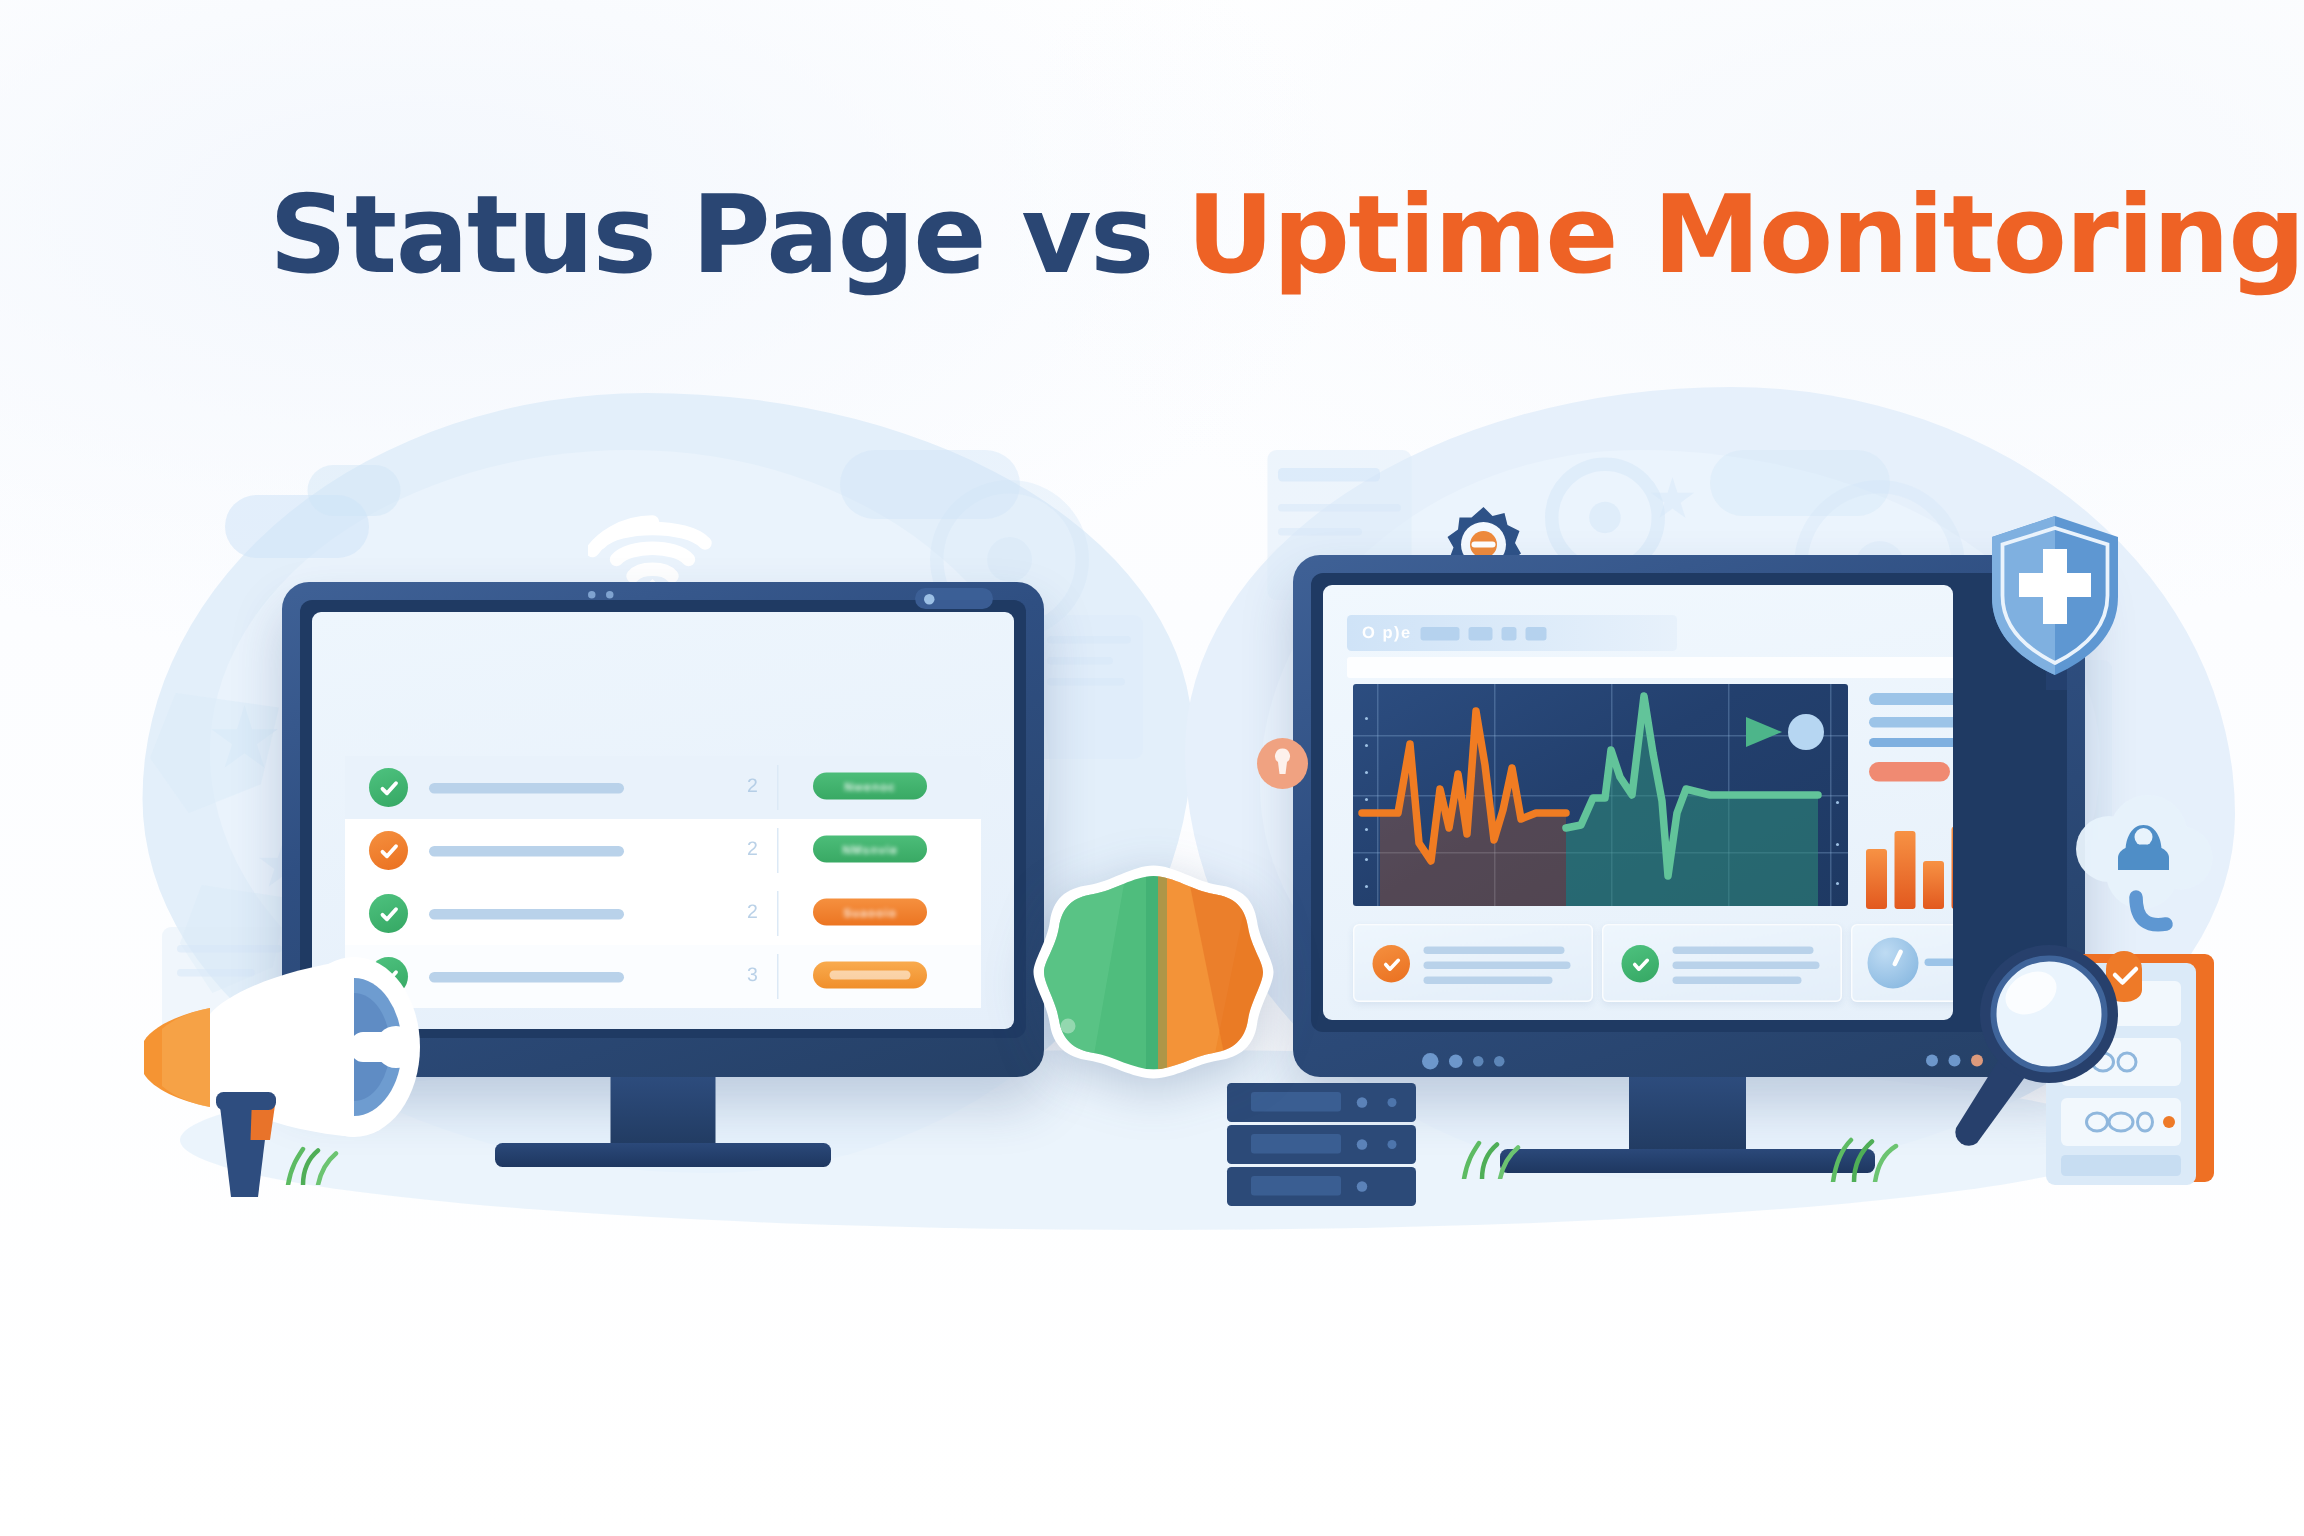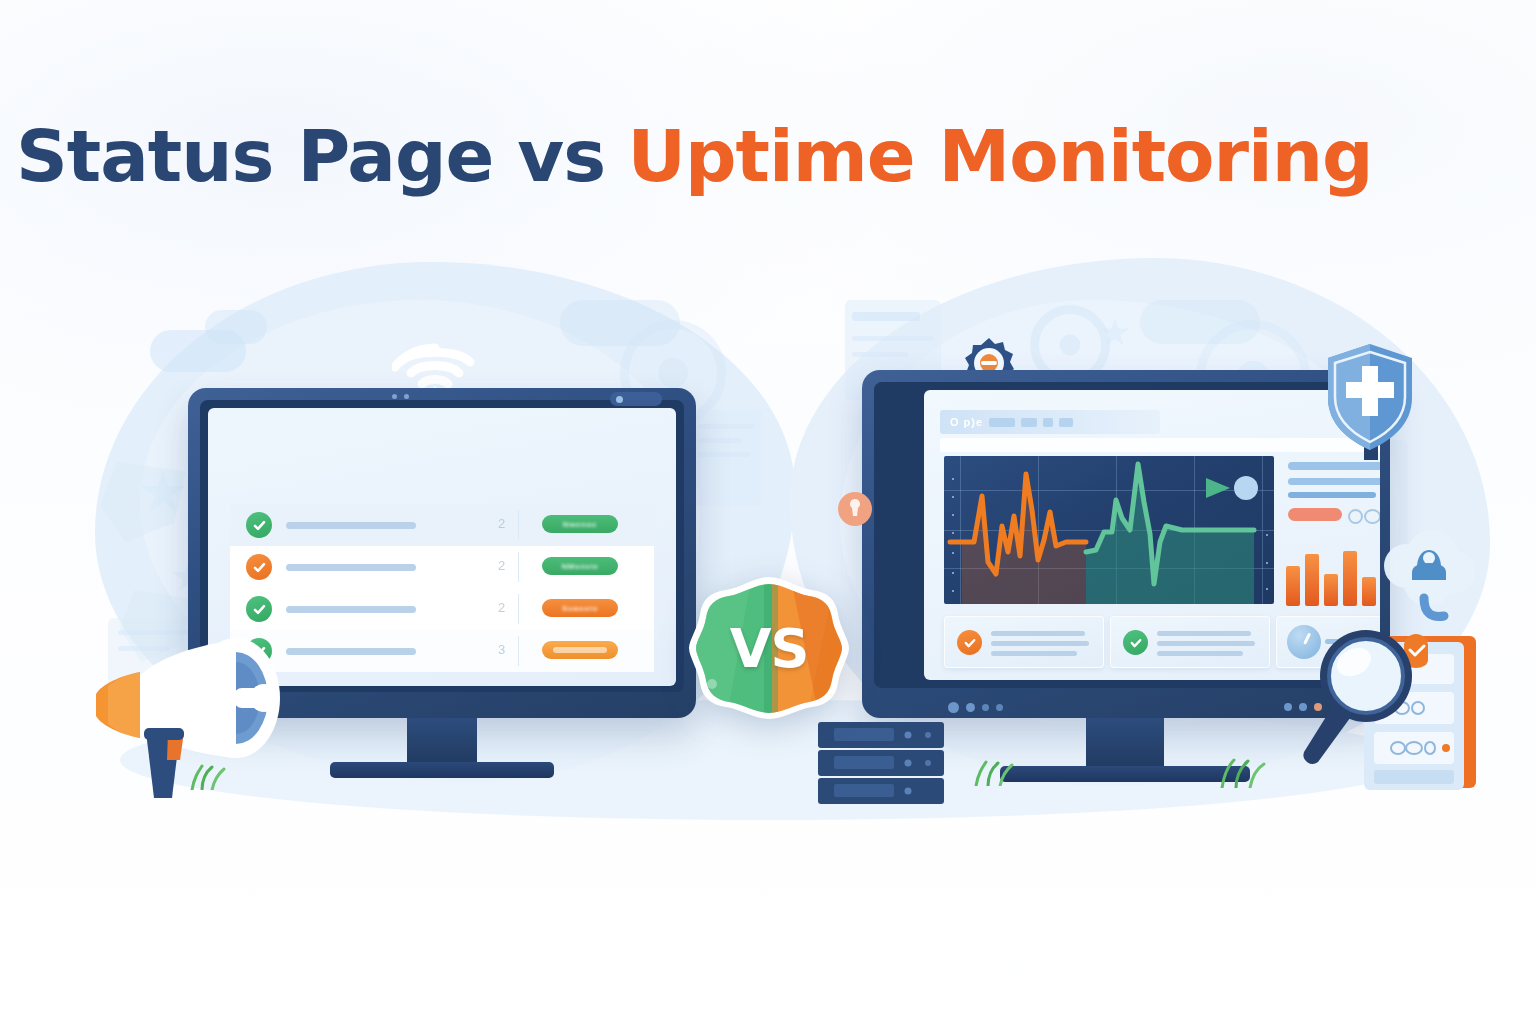--- a/index.html
+++ b/index.html
@@ -15,21 +15,21 @@
   .page-wash{
     position:absolute;inset:0;
     background:
       radial-gradient(900px 420px at 18% 14%, #f3f7fd 0%, rgba(243,247,253,0) 70%),
       radial-gradient(900px 420px at 84% 12%, #f6f9fd 0%, rgba(246,249,253,0) 70%),
       linear-gradient(180deg,#ffffff 0%,#fcfdff 40%,#ffffff 100%);
   }
 
   
   .title-wrap{
-    position:absolute;left:16px;right:0;top:120px;text-align:left;
+    position:absolute;left:0;right:0;top:120px;text-align:right;
     line-height:1;white-space:nowrap;
   }
   .title-wrap span{
     font-size:72px;font-weight:bold;letter-spacing:-1px;
     font-family:"DejaVu Sans","Liberation Sans",sans-serif;
   }
   .t-dark{color:#2a4673;}
   .t-orange{color:#ee6225;}
 
   
@@ -382,21 +382,21 @@
       <span class="cam-dot" style="width:9px;height:9px;background:#6d97cb;"></span>
       <span class="cam-dot" style="width:7px;height:7px;background:#5d86b8;"></span>
       <span class="cam-dot" style="width:7px;height:7px;background:#5d86b8;"></span>
     </div>
     <div class="cam-dots" style="left:1284px;top:703px;">
       <span class="cam-dot" style="width:8px;height:8px;background:#6d97cb;"></span>
       <span class="cam-dot" style="width:8px;height:8px;background:#6d97cb;"></span>
       <span class="cam-dot" style="width:8px;height:8px;background:#dd9a7c;"></span>
     </div>
 
-    <div class="screen" style="left:924px;top:390px;width:456px;height:290px;background:linear-gradient(170deg,#f1f8fe 0%,#e6f0fa 100%);">
+    <div class="screen" style="left:882px;top:390px;width:420px;height:290px;background:linear-gradient(170deg,#f1f8fe 0%,#e6f0fa 100%);">
 
       <div class="dash-toolbar" style="left:16px;top:20px;width:210px;height:24px;padding-left:10px;">
         <span class="tb-text">O p)e</span>
         <span class="tb-chip" style="width:26px;"></span>
         <span class="tb-chip" style="width:16px;"></span>
         <span class="tb-chip" style="width:10px;"></span>
         <span class="tb-chip" style="width:14px;"></span>
       </div>
       <div style="position:absolute;left:16px;top:48px;width:452px;height:14px;background:#ffffff;opacity:.85;border-radius:2px;"></div>
 
@@ -598,16 +598,15 @@
       <g clip-path="url(#vsclip)">
         <rect x="0" y="0" width="86" height="148" fill="#4fbd7d"></rect>
         <rect x="86" y="0" width="80" height="148" fill="#f08a2d"></rect>
         <path d="M0 0 L66 0 L40 148 L0 148 Z" fill="#62c88c" opacity=".55"></path>
         <path d="M86 0 L150 0 L120 148 L86 148 Z" fill="#f59b44" opacity=".5"></path>
         <path d="M104 0 L166 0 L166 148 L134 148 Z" fill="#e2691d" opacity=".45"></path>
         <path d="M78 0 L92 0 L92 148 L78 148 Z" fill="#2f9f66" opacity=".35"></path>
         <circle cx="26" cy="110" r="5" fill="#ffffff" opacity=".35"></circle>
       </g>
     </svg>
-    <div class="vs-text">VS</div>
   </div>
 
 </div>
 
 </body></html>

